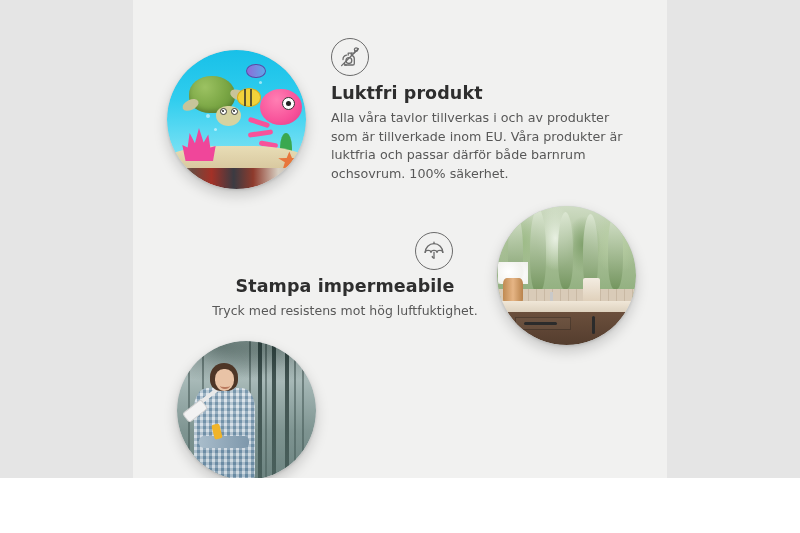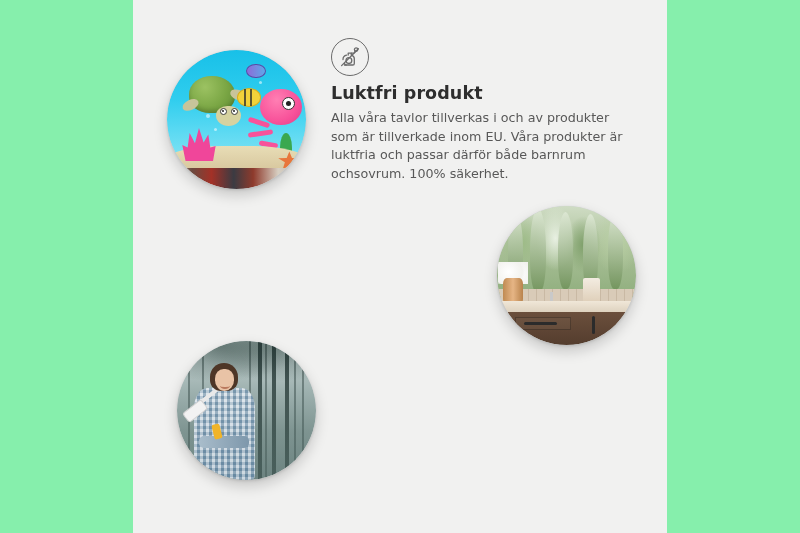--- a/index.html
+++ b/index.html
@@ -3,22 +3,22 @@
 <meta charset="utf-8">
 <style>
   html, body {
     margin: 0;
     padding: 0;
     background: #ffffff;
   }
   .screen {
     position: relative;
     width: 800px;
-    height: 533px;
-    background: #86efac;
+    height: 478px;
+    background: #e5e5e5;
     overflow: hidden;
     font-family: "DejaVu Sans", "Liberation Sans", sans-serif;
   }
 
   
   .panel {
     position: absolute;
     left: 133px;
     top: 0;
     width: 534px;
@@ -342,20 +342,33 @@
       <div class="vase"></div>
       <div class="bath-counter"></div>
       <div class="bath-vanity">
         <div class="vanity-drawer"></div>
         <div class="vanity-handle vh1"></div>
         <div class="vanity-handle vh2"></div>
       </div>
     </div>
   </div>
 
+  <div class="feature f2">
+    <div class="icon-circle">
+      <svg width="24" height="24" viewBox="0 0 24 24" fill="none" stroke="#6b6b6b" stroke-width="1.3" stroke-linecap="round" stroke-linejoin="round">
+        <path d="M3.2 13.4a8.8 8.8 0 0 1 17.6 0"></path>
+        <path d="M3.2 13.4c0-1.2 1.5-2.1 2.9-2.1s2.9.9 2.9 2.1c0-1.2 1.5-2.1 3-2.1s3 .9 3 2.1c0-1.2 1.4-2.1 2.9-2.1s2.9.9 2.9 2.1"></path>
+        <line x1="12" y1="13.4" x2="12" y2="19.1"></line>
+        <path d="M12 19.1a1.7 1.7 0 0 1-1.7-1.7"></path>
+        <line x1="12" y1="4.6" x2="12" y2="3.1"></line>
+      </svg>
+    </div>
+    <div class="blk-title">Stampa impermeabile</div>
+    <div class="blk-body">Tryck med resistens mot hög luftfuktighet.</div>
+  </div>
 
   <div class="photo ph3">
     <div class="inner">
       <div class="forest-bg"></div>
       <div class="canopy"></div>
       <div class="tree" style="left:58%"></div>
       <div class="tree" style="left:68%"></div>
       <div class="tree thin" style="left:63%"></div>
       <div class="tree" style="left:78%"></div>
       <div class="tree thin" style="left:84%"></div>

